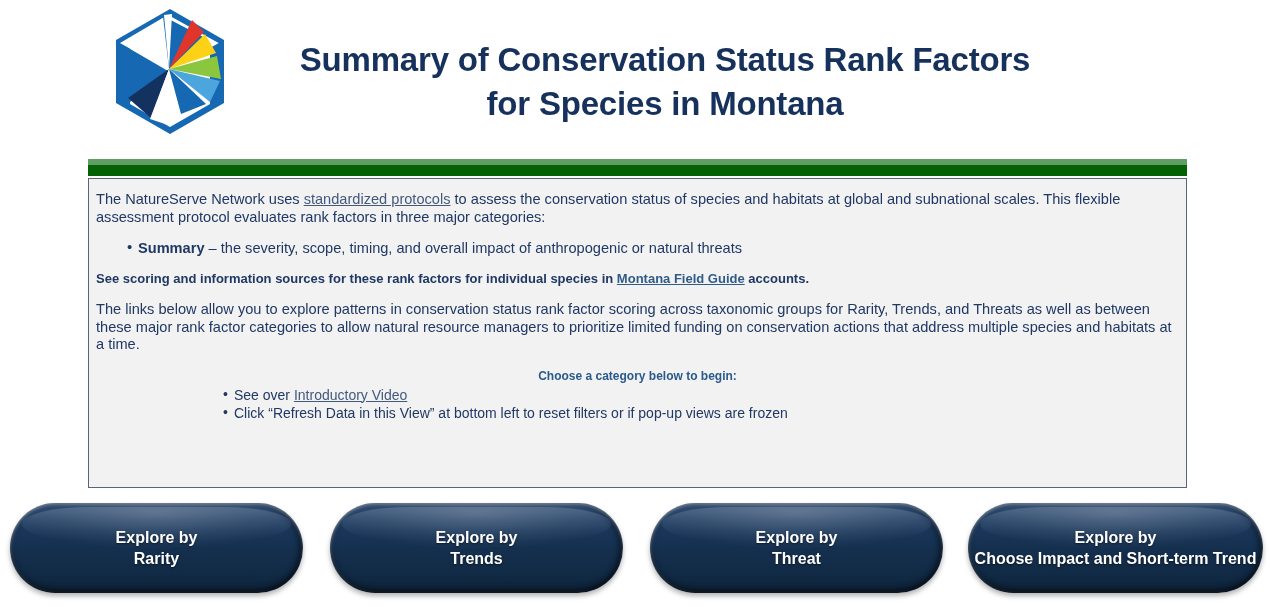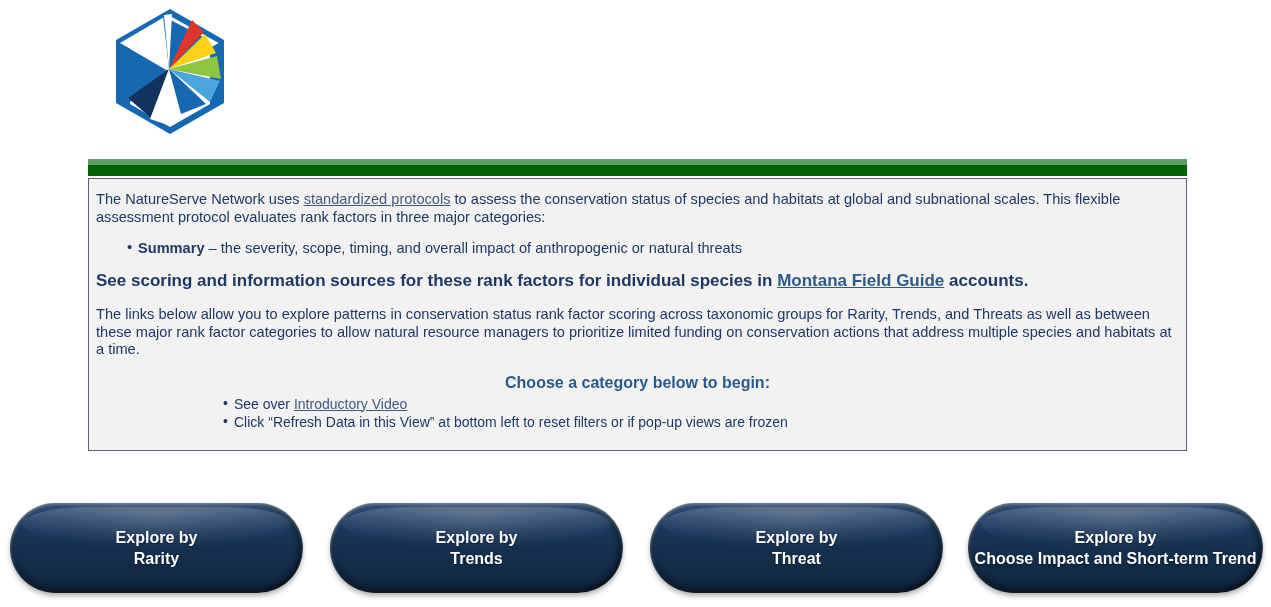--- a/index.html
+++ b/index.html
@@ -62,21 +62,21 @@
     height: 11px;
     background: #046205;
   }
 
   
   #content-panel {
     position: absolute;
     left: 88px;
     top: 178px;
     width: 1099px;
-    height: 273px;
+    height: 310px;
     background: #f2f2f2;
     border: 1px solid #5a6478;
     box-sizing: border-box;
     padding: 10px 7px 0 7px;
   }
   .body-text {
     font-size: 14.6px;
     line-height: 1.2;
     color: #1f3864;
   }
@@ -100,30 +100,30 @@
     content: "\2022";
     position: absolute;
     left: 0;
     top: -1px;
     font-size: 15px;
   }
   .bold { font-weight: bold; }
   #sources-line {
     margin: 14px 0 0 0;
     font-weight: bold;
-    font-size: 17px;
+    font-size: 13px;
     color: #1f3864;
   }
   #explore-para {
     margin: 15px 0 0 0;
   }
   #choose-heading {
     margin: 15px 0 0 0;
     text-align: center;
-    font-size: 16px;
+    font-size: 12px;
     font-weight: bold;
     color: #2a5a8c;
   }
   #steps-list {
     list-style: none;
     margin: 3px 0 0 0;
     padding: 0 0 0 127px;
   }
   #steps-list li {
     font-size: 14px;
@@ -233,20 +233,24 @@
       <polygon points="63,63 114,75 104,96" fill="#4da5de"></polygon>
       <polygon points="63,63 100,98 75,108" fill="#1668b3"></polygon>
 
       <polygon points="63,63 45,112 22,92" fill="#14325f"></polygon>
       <polygon points="63,63 44,113 62,119" fill="#ffffff"></polygon>
 
       <polygon points="63,63 66,8 58,9" fill="#ffffff"></polygon>
     </svg>
   </div>
 
+  <div id="title-block">
+    <div class="title-line">Summary of Conservation Status Rank Factors</div>
+    <div class="title-line">for Species in Montana</div>
+  </div>
 
 </div>
 
 <div id="green-bar">
   <div id="green-bar-top"></div>
   <div id="green-bar-bottom"></div>
 </div>
 
 <div id="content-panel">
 

